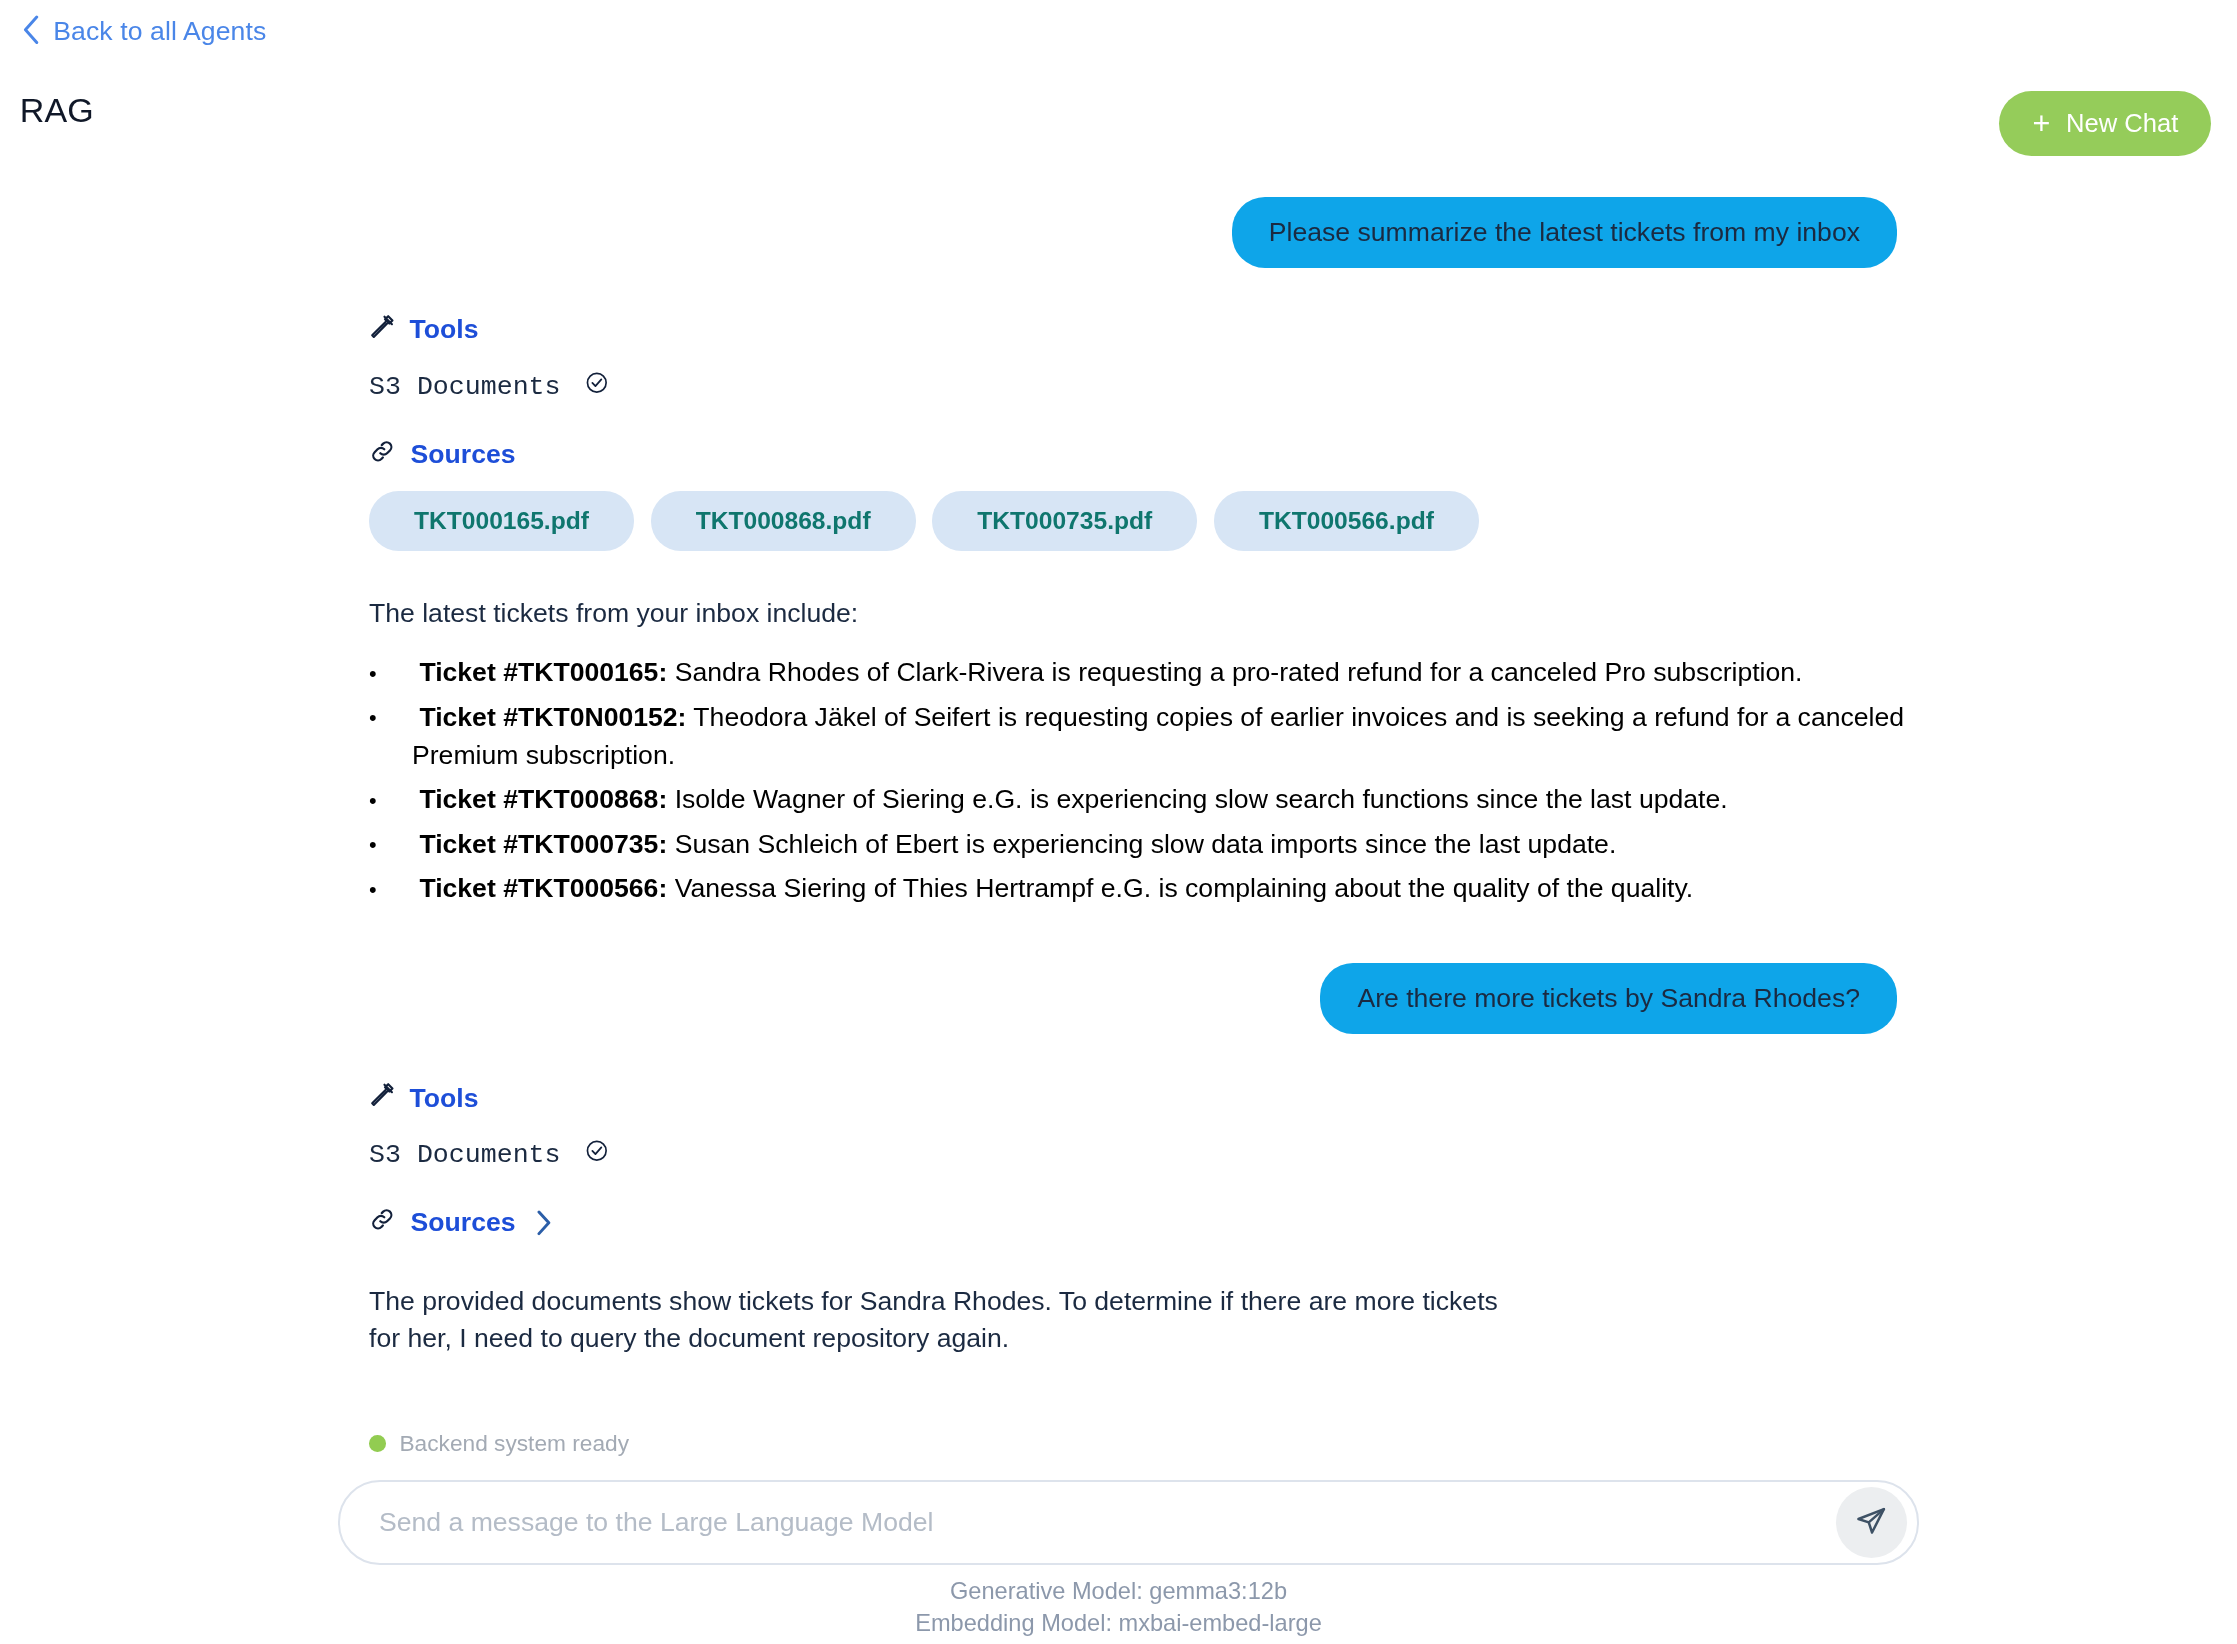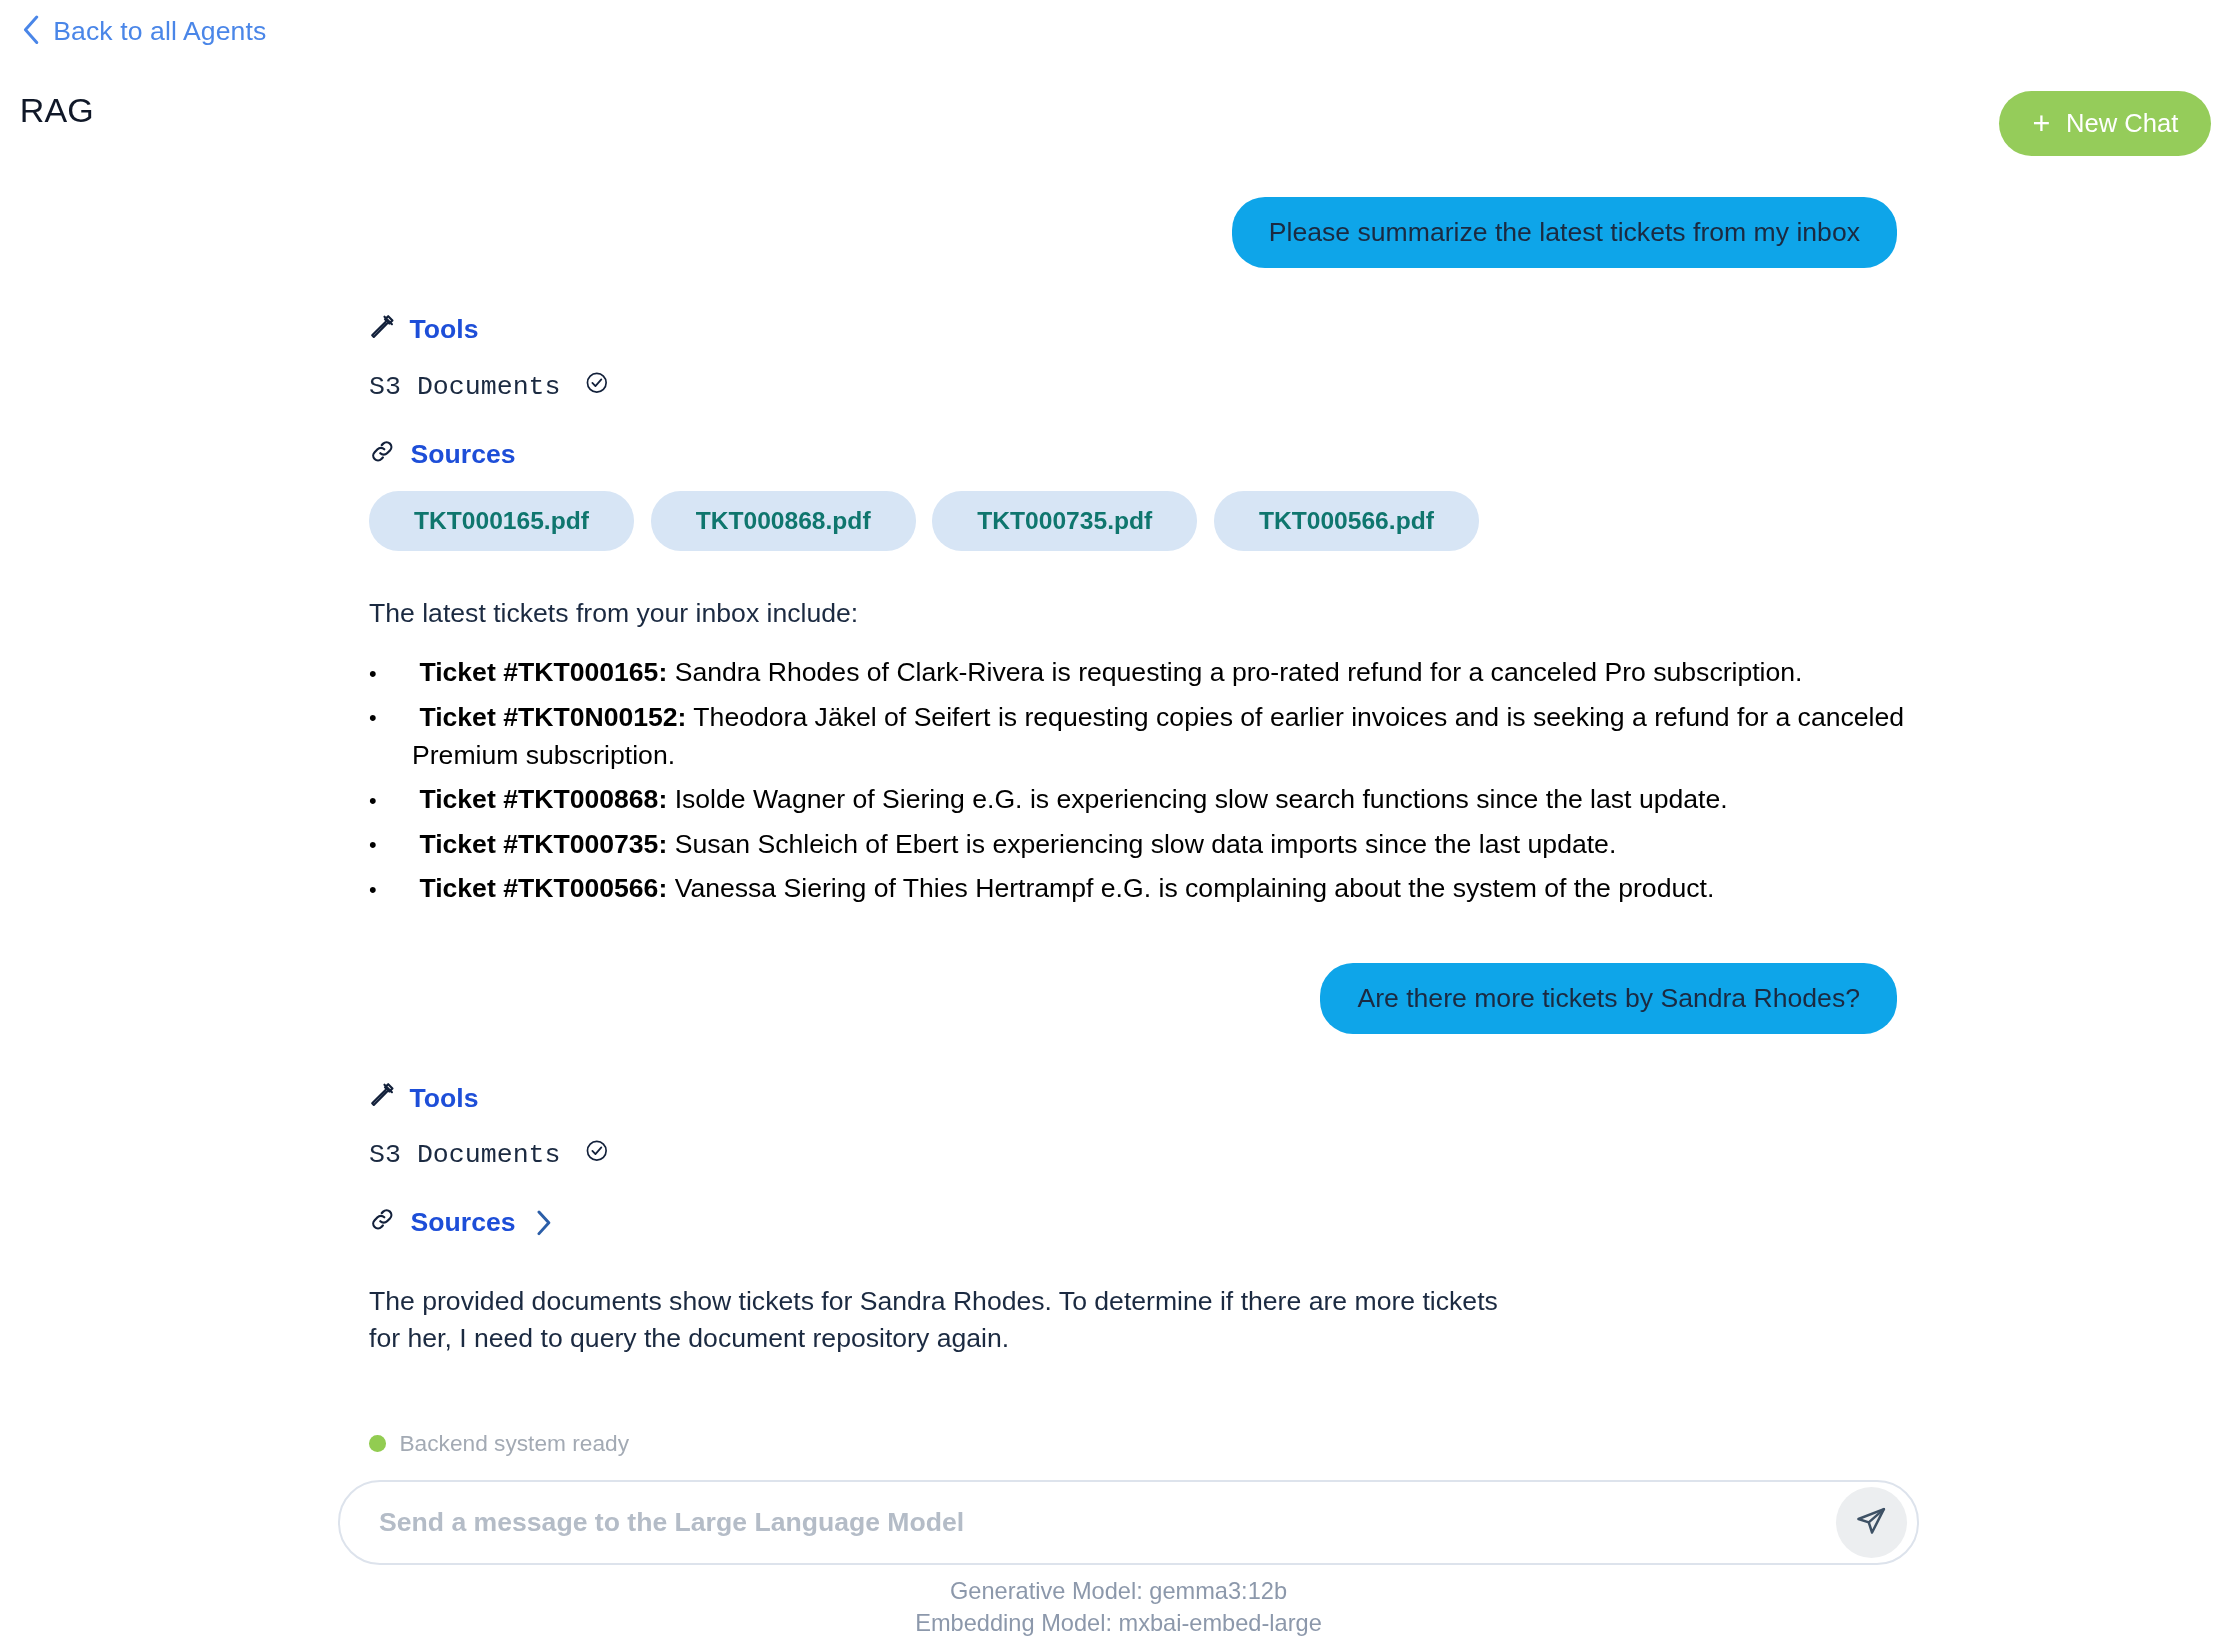--- a/index.html
+++ b/index.html
@@ -103,21 +103,21 @@
   .composer {
     position: absolute; left: 338px; top: 1480px;
     width: 1581px; height: 85px;
     border: 2px solid #dde3ec; border-radius: 42px;
     background: #ffffff;
     display: flex; align-items: center;
   }
   .composer-input {
     flex: 1; border: none; outline: none; background: transparent;
     font-size: 26.6px; font-family: "Liberation Sans", sans-serif;
-    color: #1b2a41; padding: 0 39px; font-weight: bold;
+    color: #1b2a41; padding: 0 39px;
   }
   .composer-input::placeholder { color: #b4bcc7; }
   .send-btn {
     width: 71px; height: 71px; margin-right: 9.9px;
     border-radius: 50%; border: none; background: #eceef0;
     display: flex; align-items: center; justify-content: center;
     cursor: pointer; flex: none;
   }
 
   .model-footer {
@@ -203,21 +203,21 @@
         <li>
           <b>Ticket #TKT0N00152:</b><span> Theodora Jäkel of Seifert is requesting copies of earlier invoices and is seeking a refund for a canceled Premium subscription.</span>
         </li>
         <li>
           <b>Ticket #TKT000868:</b><span> Isolde Wagner of Siering e.G. is experiencing slow search functions since the last update.</span>
         </li>
         <li>
           <b>Ticket #TKT000735:</b><span> Susan Schleich of Ebert is experiencing slow data imports since the last update.</span>
         </li>
         <li>
-          <b>Ticket #TKT000566:</b><span> Vanessa Siering of Thies Hertrampf e.G. is complaining about the system of the product.</span>
+          <b>Ticket #TKT000566:</b><span> Vanessa Siering of Thies Hertrampf e.G. is complaining about the quality of the quality.</span>
         </li>
       </ul>
     </div>
 
     <div class="user-row" style="margin-top:55px;">
       <div class="user-bubble">Are there more tickets by Sandra Rhodes?</div>
     </div>
 
     <div class="assistant-block" style="margin-top:48px;">
 

